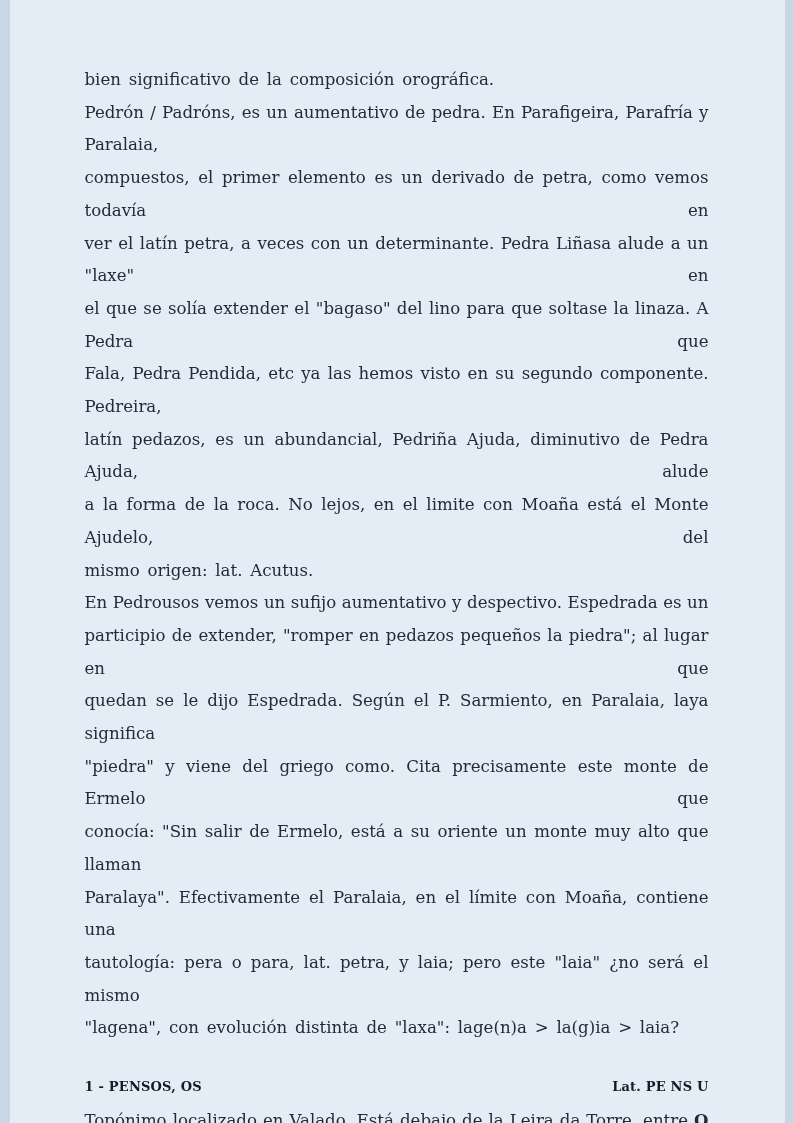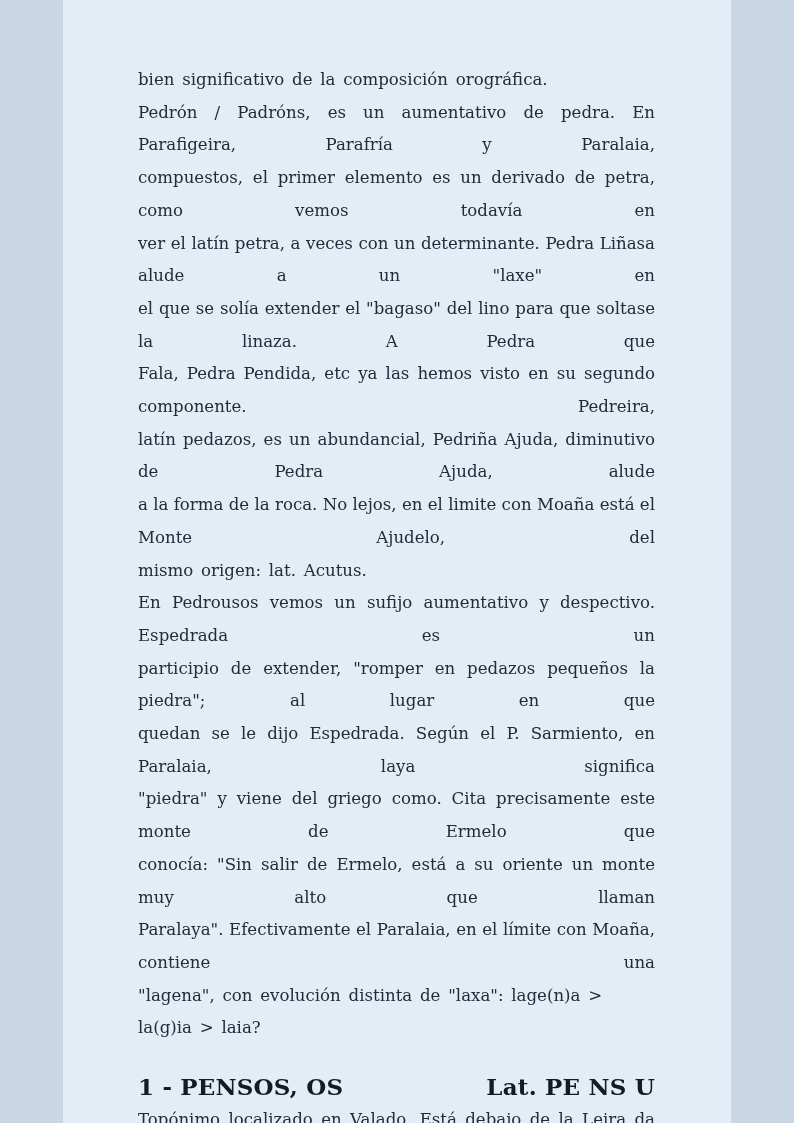--- a/index.html
+++ b/index.html
@@ -2,21 +2,21 @@
 <html><head>
 <meta charset="utf-8">
 <style>
   html, body {
     margin: 0;
     padding: 0;
     background: #c9d6e4;
   }
   .scan-page {
     position: relative;
-    width: 668px;
+    width: 775px;
     height: 1123px;
     margin: 0 auto;
     background: #e4edf6;
     box-sizing: border-box;
     padding: 64px 76px 0 75px;
     font-family: "DejaVu Serif", "Liberation Serif", serif;
     color: #222b38;
     overflow: hidden;
   }
   .doc-body {
@@ -34,21 +34,21 @@
     text-align: left;
     word-spacing: 2.5px;
   }
   .line span.i { }
   .line span.b { font-weight: bold; }
   .heading {
     display: flex;
     justify-content: space-between;
     align-items: baseline;
     font-weight: bold;
-    font-size: 23px;
+    font-size: 13px;
     line-height: 32.7px;
     color: #131b26;
     letter-spacing: 0.2px;
   }
   .heading.h1 { margin-top: 26px; }
 </style>
 </head>
 <body>
 
 <div class="scan-page">
@@ -61,20 +61,21 @@
       <div class="line j"><span>Fala, Pedra Pendida, etc ya las hemos visto en su segundo componente. Pedreira,</span></div>
       <div class="line j"><span>latín </span><span class="i">pedazos,</span><span> es un abundancial, Pedriña Ajuda, diminutivo de Pedra Ajuda, alude</span></div>
       <div class="line j"><span>a la forma de la roca. No lejos, en el limite con Moaña está el Monte Ajudelo, del</span></div>
       <div class="line l"><span>mismo origen: lat. </span><span class="i">Acutus</span><span>.</span></div>
       <div class="line j"><span>En Pedrousos vemos un sufijo aumentativo y despectivo. Espedrada es un</span></div>
       <div class="line j"><span>participio de </span><span class="i">extender,</span><span> "romper en pedazos pequeños la piedra"; al lugar en que</span></div>
       <div class="line j"><span>quedan se le dijo Espedrada. Según el P. Sarmiento, en Paralaia, laya significa</span></div>
       <div class="line j"><span>"piedra" y viene del griego </span><span class="i">como</span><span>. Cita precisamente este monte de Ermelo que</span></div>
       <div class="line j"><span>conocía: </span><span class="i">"Sin salir de Ermelo, está a su oriente un monte muy alto que llaman</span></div>
       <div class="line j"><span class="i">Paralaya"</span><span>. Efectivamente el Paralaia, en el límite con Moaña, contiene una</span></div>
+      <div class="line j"><span>tautología: pera o para, lat. </span><span class="i">petra,</span><span> y laia; pero este </span><span class="i">"laia"</span><span> ¿no será el mismo</span></div>
       <div class="line l"><span class="i">"lagena"</span><span>, con evolución distinta de "laxa":  </span><span class="i">lage(n)a &gt; la(g)ia &gt; laia?</span></div>
       <div class="heading h1">
         <span>1 - PENSOS, OS</span>
         <span>Lat. PE NS U</span>
       </div>
       <div class="line j"><span>Topónimo localizado en Valado. Está debajo de la Leira da Torre, entre </span><span class="b">O</span></div>
     </div>
 
 </div>
 

